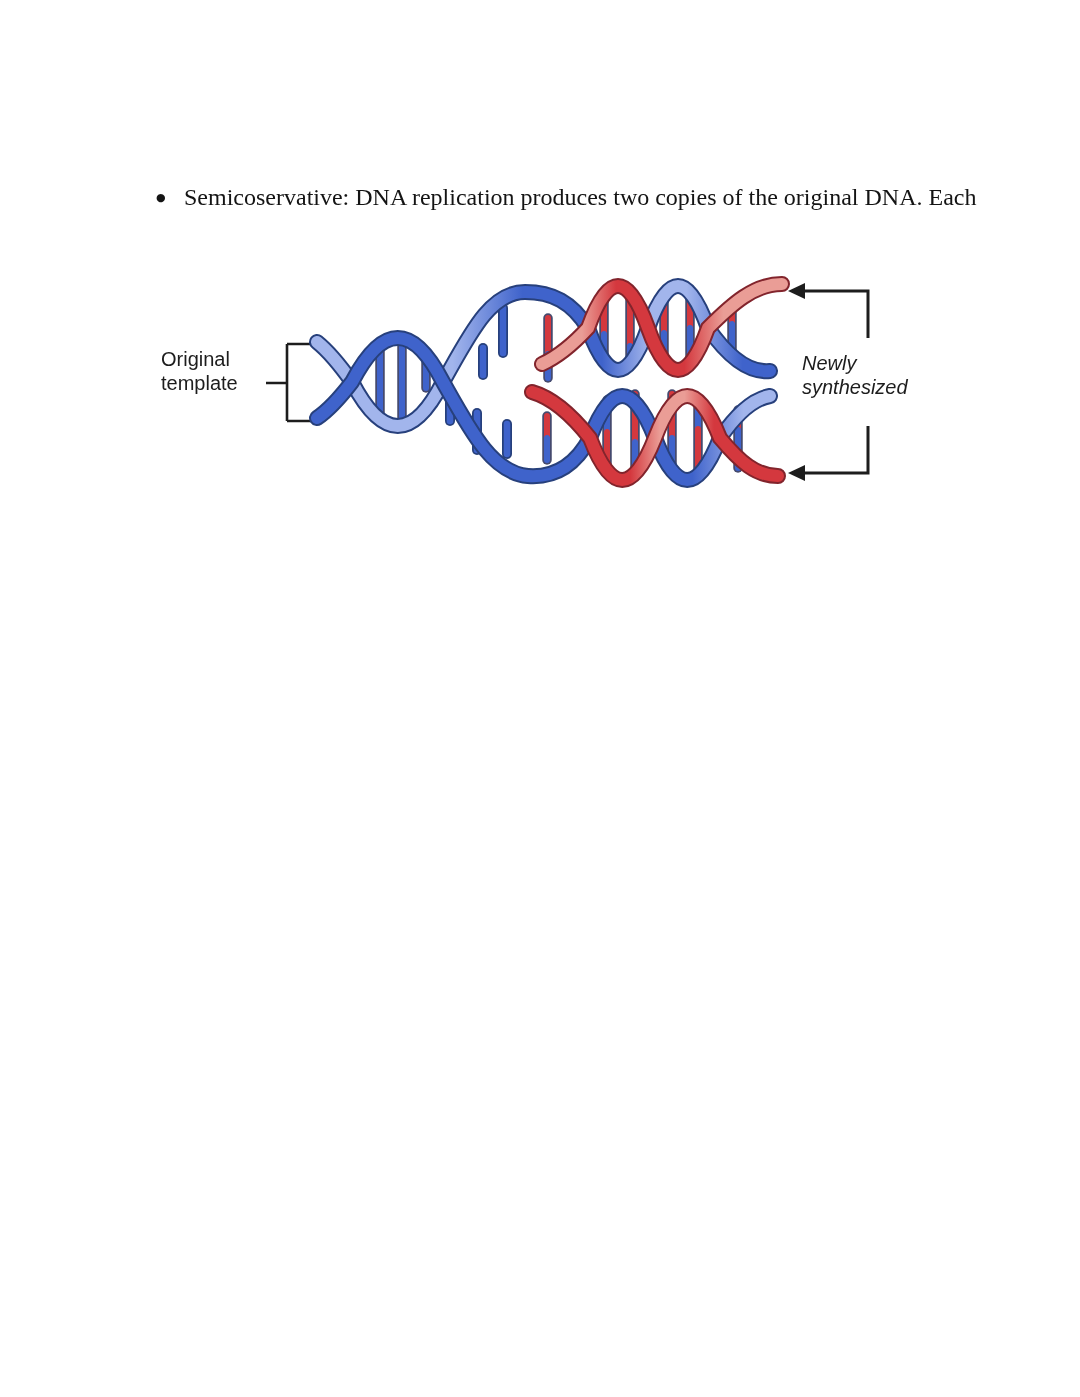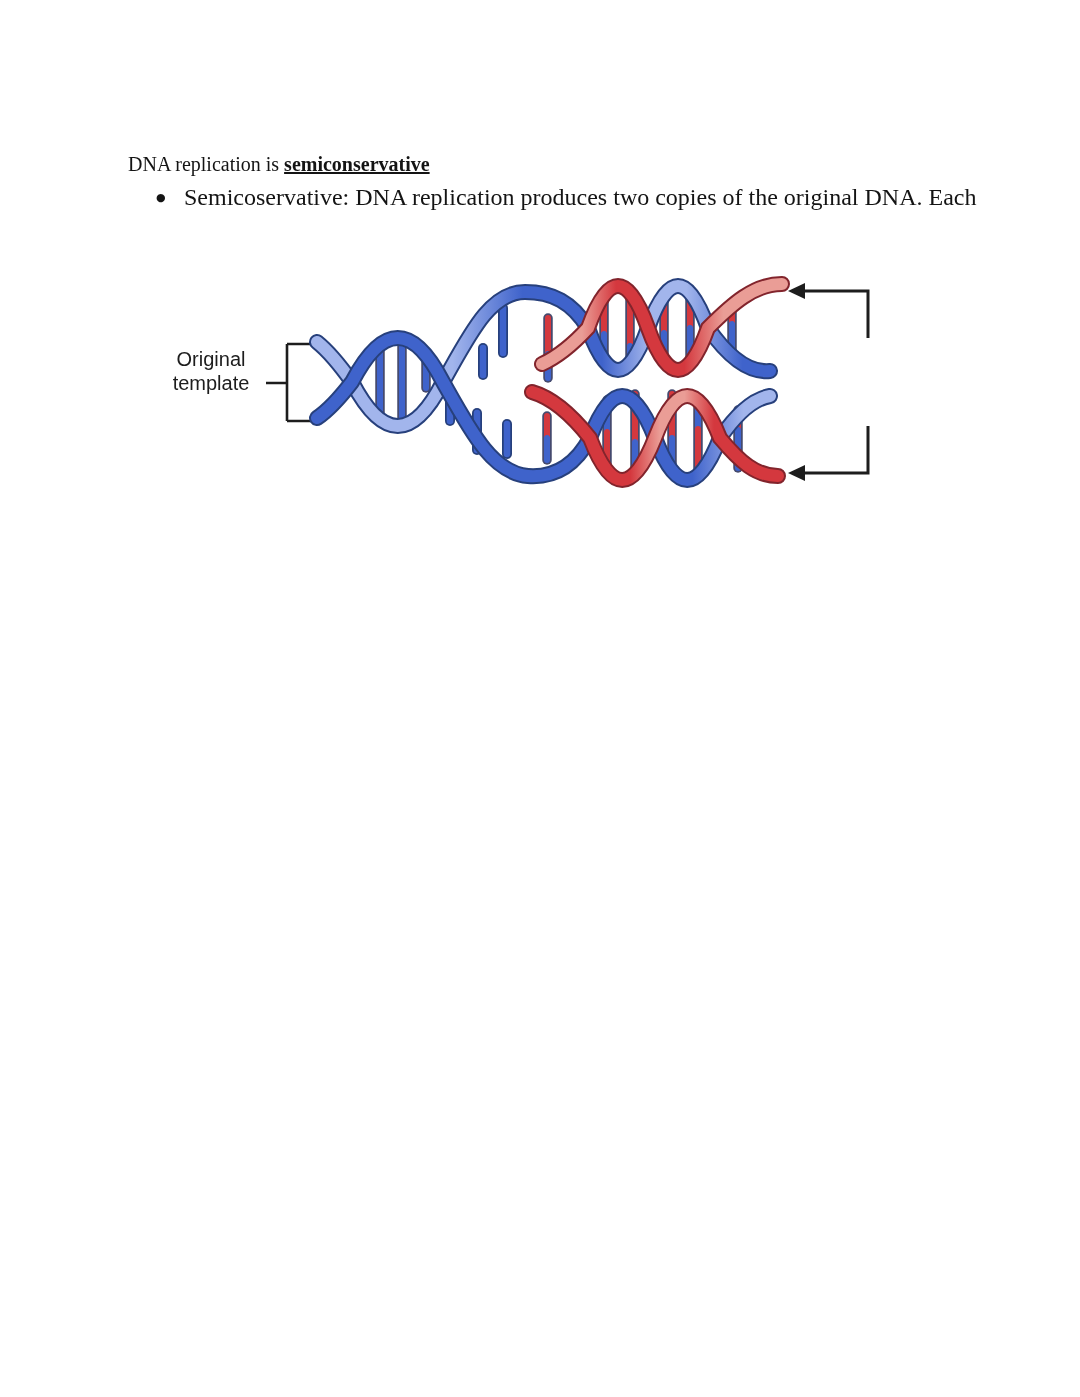--- a/index.html
+++ b/index.html
@@ -25,21 +25,21 @@
   .bullet-dot{
     width:28px; flex:0 0 28px; font-size:11px; line-height:29px;
     font-family:"DejaVu Sans", sans-serif;
   }
   .bullet-text{ font-size:24px; line-height:29px; }
   .figure{
     position:absolute; left:140px; top:258px; width:820px; height:252px; margin:0;
   }
   .figure svg{ position:absolute; left:0; top:0; }
   .fig-label{
-    position:absolute; text-align:center;
+    position:absolute; 
     font-family:"Liberation Sans", sans-serif; font-size:20px; line-height:24px;
     color:var(--ink);
   }
   .label-left{ left:21px; top:89px; width:100px; }
   .label-right{ left:662px; top:93px; width:130px; font-style:italic; }
 
   
   .ink-line{ stroke:var(--ink); stroke-width:3; fill:none; }
   .bracket{ stroke:var(--ink); stroke-width:2.6; fill:none; }
   .head{ fill:var(--ink); stroke:none; }
@@ -50,23 +50,20 @@
   .rung-blue{ stroke:var(--blue); stroke-width:6; stroke-linecap:round; }
   .rung-red{ stroke:var(--red); stroke-width:6; stroke-linecap:round; }
   .stub-o{ stroke:var(--blue-dark); stroke-width:10; stroke-linecap:round; }
   .stub{ stroke:var(--blue); stroke-width:6.5; stroke-linecap:round; }
 </style>
 </head>
 <body>
 
 <div class="page">
 
-  <div class="heading">
-    <span>DNA replication is </span><span class="em">semiconservative</span>
-  </div>
 
   <div class="bullet-row">
     <span class="bullet-dot">●</span>
     <div class="bullet-text">
       <div>Semicoservative: DNA replication produces two copies of the original DNA. Each</div>
     </div>
   </div>
 
   <figure class="figure">
     <svg width="820" height="252" viewBox="0 0 820 252">
@@ -197,15 +194,16 @@
         <path class="sf" stroke="url(#gradBlueBottom)" d="M 177,160 Q 192,150 212,124 Q 258,36 303,124 C 330,172 352,215 388,218 C 416,220 436,206 450,180 Q 482,96 515,180 Q 547,264 580,180 Q 606,142 630,138"></path>
       </g>
 
       <g>
         <path class="so-red" d="M 392,134 Q 420,142 450,180 Q 482,264 515,180 Q 547,96 580,180 C 600,204 616,218 638,218"></path>
         <path class="sf" stroke="url(#gradRedBottom)" d="M 392,134 Q 420,142 450,180 Q 482,264 515,180 Q 547,96 580,180 C 600,204 616,218 638,218"></path>
       </g>
     </svg>
 
     <div class="fig-label label-left">Original template</div>
+    <div class="fig-label label-right">Newly synthesized</div>
   </figure>
 
 </div>
 
 </body></html>

